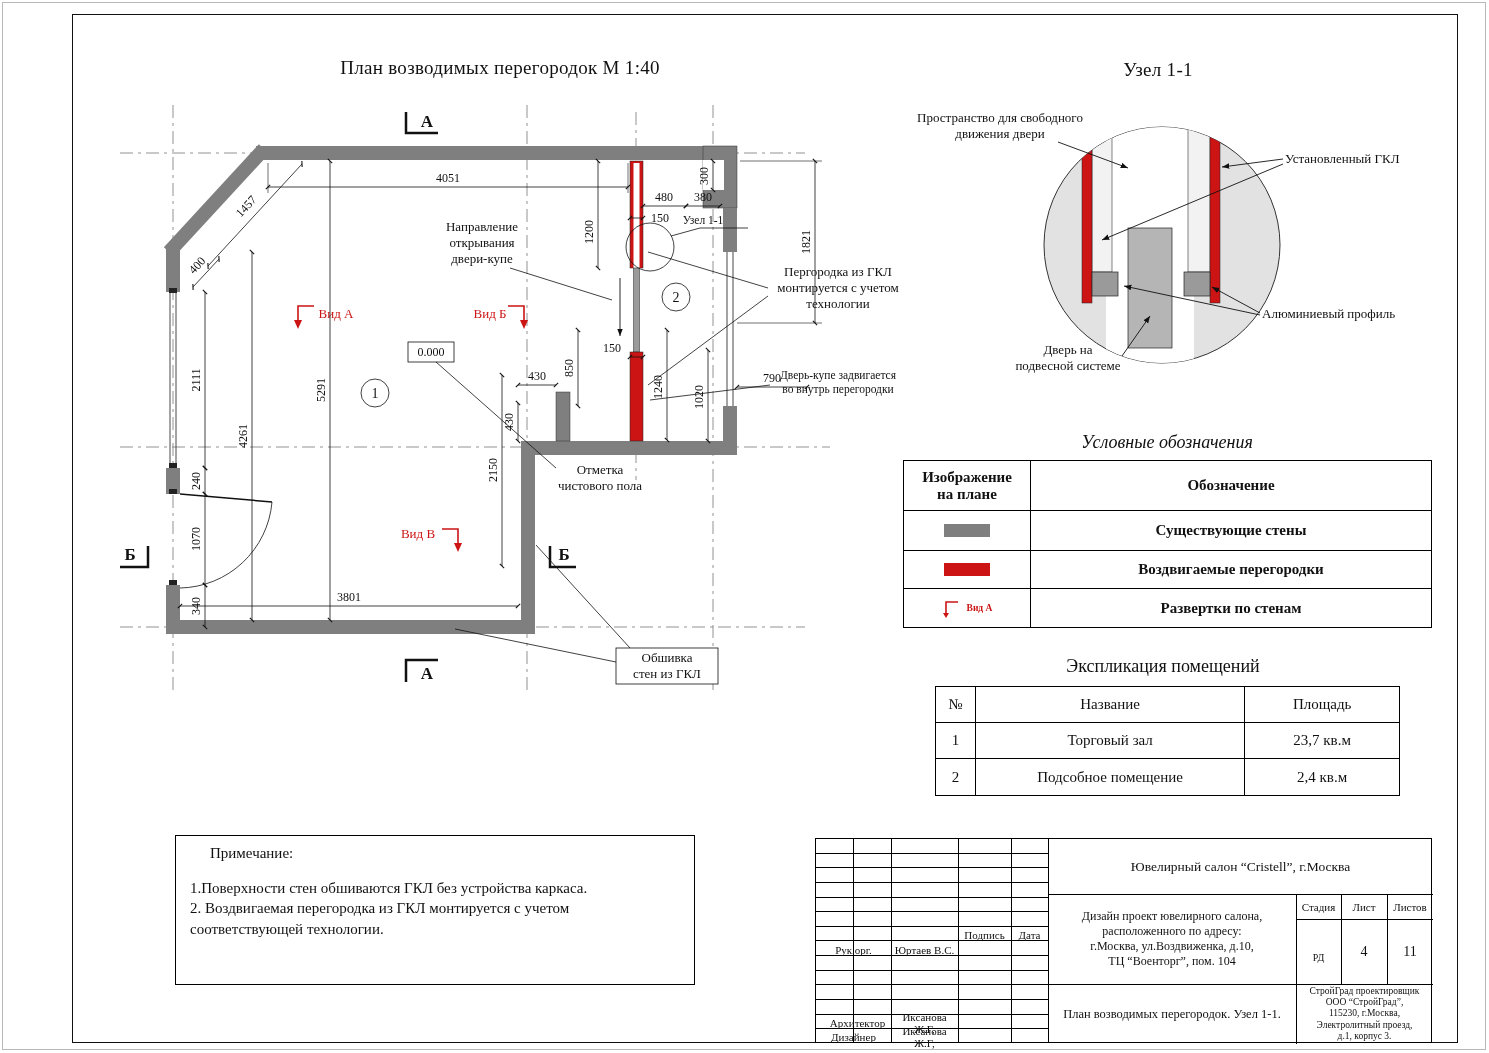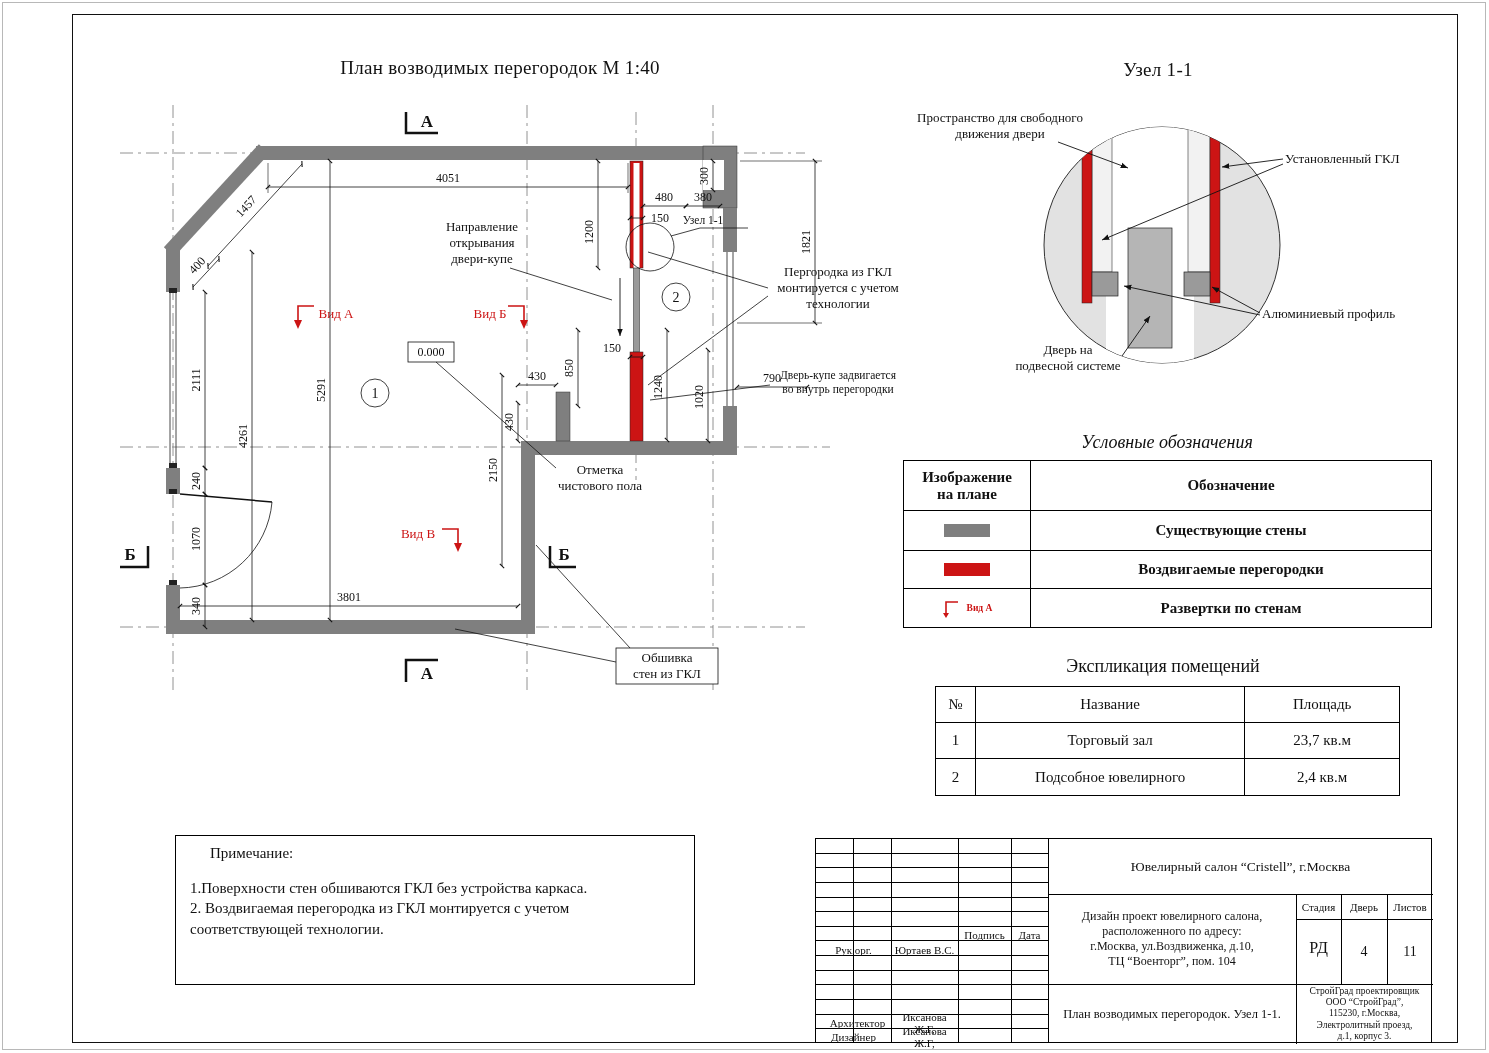--- a/index.html
+++ b/index.html
@@ -338,21 +338,21 @@
     <td>Название</td>
     <td>Площадь</td>
   </tr>
   <tr style="height:36px">
     <td>1</td>
     <td>Торговый зал</td>
     <td>23,7 кв.м</td>
   </tr>
   <tr style="height:37px">
     <td>2</td>
-    <td>Подсобное ювелирного</td>
+    <td>Подсобное помещение</td>
     <td>2,4 кв.м</td>
   </tr>
 </tbody>
   </table>
 
 <div class="abs note-box">
   <div class="nt">Примечание:</div>
   <div class="ni">1.Поверхности стен обшиваются ГКЛ без устройства каркаса.</div>
   <div class="ni">2. Воздвигаемая перегородка из ГКЛ монтируется с учетом соответствующей технологии.</div>
 </div>
@@ -384,23 +384,23 @@
   <div class="cell" style="left:232px;top:0;width:385px;height:55px;font-size:13.5px">Ювелирный салон  “Cristell”, г.Москва</div>
 
   <div class="cell" style="left:232px;top:55px;width:248px;height:90px;font-size:12px;flex-direction:column">
     <div>Дизайн проект ювелирного салона,</div>
     <div>расположенного по адресу:</div>
     <div>г.Москва, ул.Воздвиженка, д.10,</div>
     <div>ТЦ “Военторг”, пом. 104</div>
   </div>
 
   <div class="cell" style="left:480px;top:55px;width:45px;height:25px">Стадия</div>
-  <div class="cell" style="left:525px;top:55px;width:46px;height:25px">Дверь</div>
+  <div class="cell" style="left:525px;top:55px;width:46px;height:25px">Лист</div>
   <div class="cell" style="left:571px;top:55px;width:46px;height:25px">Листов</div>
-  <div class="cell" style="left:480px;top:76px;width:45px;height:65px;font-size:16px">РД</div>
+  <div class="cell" style="left:480px;top:86px;width:45px;height:65px;font-size:10px">РД</div>
   <div class="cell" style="left:525px;top:80px;width:46px;height:65px;font-size:14px">4</div>
   <div class="cell" style="left:571px;top:80px;width:46px;height:65px;font-size:14px">11</div>
 
   <div class="cell" style="left:232px;top:145px;width:248px;height:60px;font-size:12.5px;padding:12px 6px">План возводимых перегородок. Узел 1-1.</div>
 
   <div class="cell" style="left:480px;top:145px;width:137px;height:60px;font-size:9.5px;flex-direction:column;line-height:1.2">
     <div>СтройГрад проектировщик</div>
     <div>ООО “СтройГрад”,</div>
     <div>115230, г.Москва,</div>
     <div>Электролитный проезд,</div>

